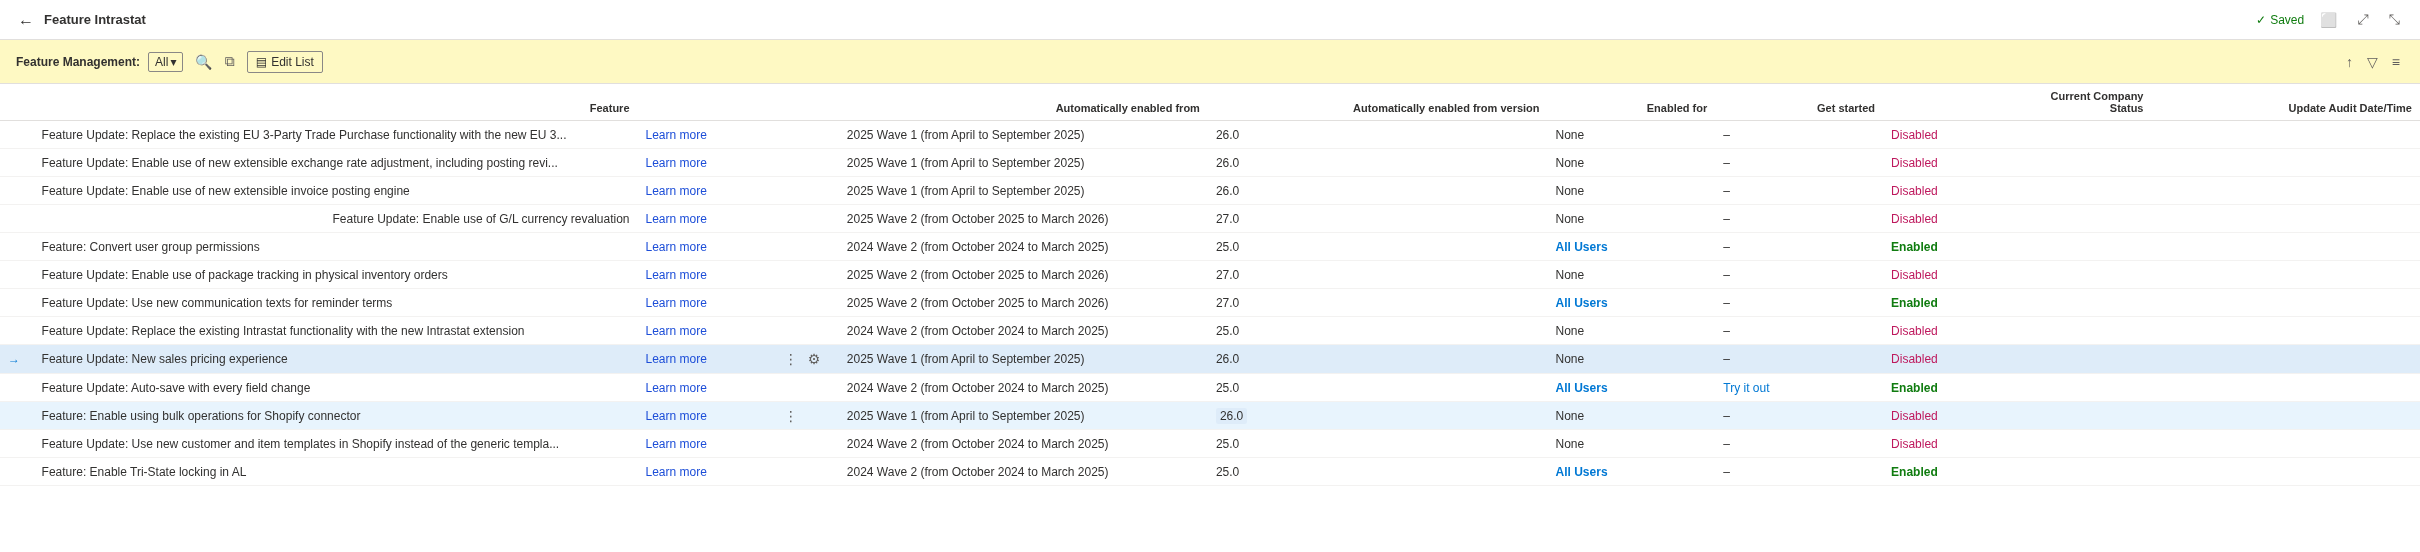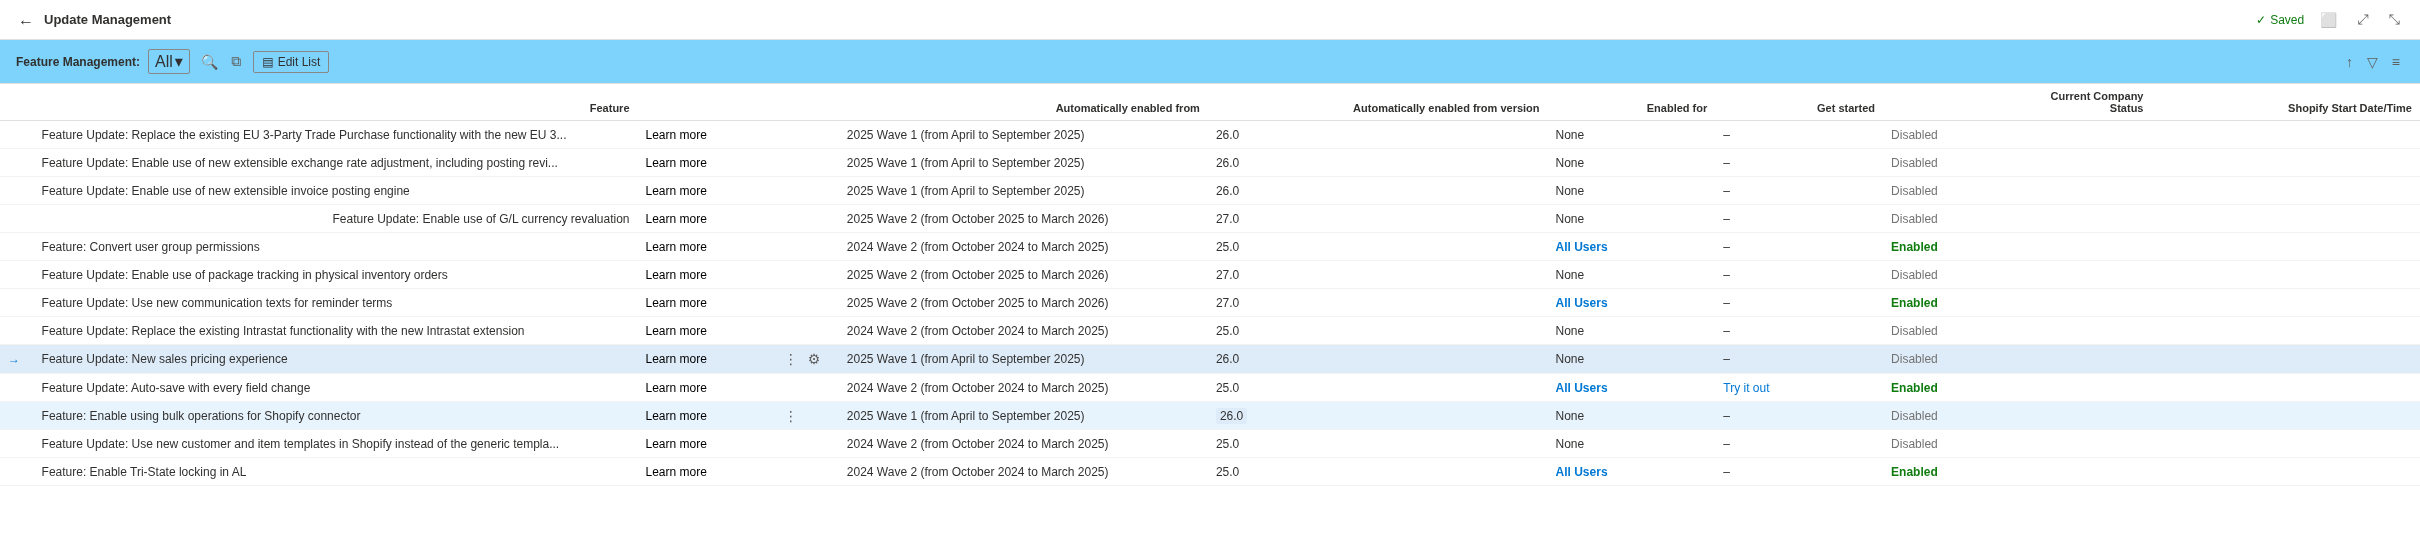--- a/index.html
+++ b/index.html
@@ -55,40 +55,40 @@
       cursor: pointer;
       background: none;
       border: none;
       color: #605e5c;
       font-size: 14px;
       padding: 2px 4px;
     }
     .toolbar {
       display: flex;
       align-items: center;
-      background: #7dd3fc;
+      background: #fef9c3;
       padding: 6px 16px;
       border-bottom: 1px solid #e1dfdd;
       height: 44px;
       gap: 8px;
     }
     .toolbar-label {
       font-size: 12px;
       font-weight: 600;
       color: #323130;
     }
     .filter-all {
       display: flex;
       align-items: center;
       gap: 2px;
       cursor: pointer;
       padding: 2px 6px;
       border: 1px solid #8a8886;
       border-radius: 2px;
-      font-size: 16px;
+      font-size: 12px;
       color: #323130;
     }
     .toolbar-icons {
       display: flex;
       align-items: center;
       gap: 4px;
     }
     .edit-list-btn {
       display: flex;
       align-items: center;
@@ -153,35 +153,35 @@
     }
     .col-feature { width: 360px; min-width: 200px; }
     .col-learn { width: 80px; }
     .col-auto-from { width: 220px; }
     .col-auto-version { width: 200px; }
     .col-enabled { width: 100px; }
     .col-get-started { width: 100px; }
     .col-status { width: 160px; }
     .col-update-date { width: 160px; }
     .learn-more-link {
-      color: #000000;
+      color: #1d4ed8;
       text-decoration: none;
       cursor: pointer;
     }
     .all-users {
       color: #0078d4;
       font-weight: 600;
     }
     .enabled-text {
       color: #107c10;
       font-weight: 600;
       text-align: center;
     }
     .disabled-text {
-      color: #737373;
+      color: #be185d;
     }
     .version-highlight {
       background: #deecf9;
       padding: 1px 4px;
       border-radius: 2px;
     }
     .try-it-out {
       color: #0078d4;
     }
     .row-actions {
@@ -198,21 +198,21 @@
     .dash-char { color: #323130; }
     .col-arrow { width: 20px; min-width: 20px; }
     .col-actions { width: 40px; }
   </style>
 </head>
 <body>
 
 <div class="app-header">
   <div class="app-header-left">
     <button class="back-btn">←</button>
-    <span class="app-title">Update Management</span>
+    <span class="app-title">Feature Intrastat</span>
   </div>
   <div class="app-header-right">
     <span class="saved-indicator">
       <span>✓</span>
       <span>Saved</span>
     </span>
     <button class="icon-btn">⬜</button>
     <button class="icon-btn">⤢</button>
     <button class="icon-btn">⤡</button>
   </div>
@@ -246,21 +246,21 @@
         <th class="col-arrow"></th>
         <th class="col-feature">Feature</th>
         <th class="col-learn"></th>
         <th class="col-actions"></th>
         <th class="col-auto-from">Automatically enabled from</th>
         <th class="col-auto-version">Automatically enabled from version</th>
         <th class="col-enabled">Enabled for</th>
         <th class="col-get-started">Get started</th>
         <th class="col-status" style="white-space:pre-line;">Current Company
 Status</th>
-        <th class="col-update-date">Shopify Start Date/Time</th>
+        <th class="col-update-date">Update Audit Date/Time</th>
       </tr>
     </thead>
     <tbody id="table-body">
     <tr>
           <td class="col-arrow"></td>
           <td class="col-feature" style="max-width: 360px; overflow: hidden; text-overflow: ellipsis; white-space: nowrap;">Feature Update: Replace the existing EU 3-Party Trade Purchase functionality with the new EU 3...</td>
           <td class="col-learn"><a class="learn-more-link">Learn more</a></td>
           <td class="col-actions"></td>
           <td class="col-auto-from">2025 Wave 1 (from April to September 2025)</td>
           <td class="col-auto-version">26.0</td>

